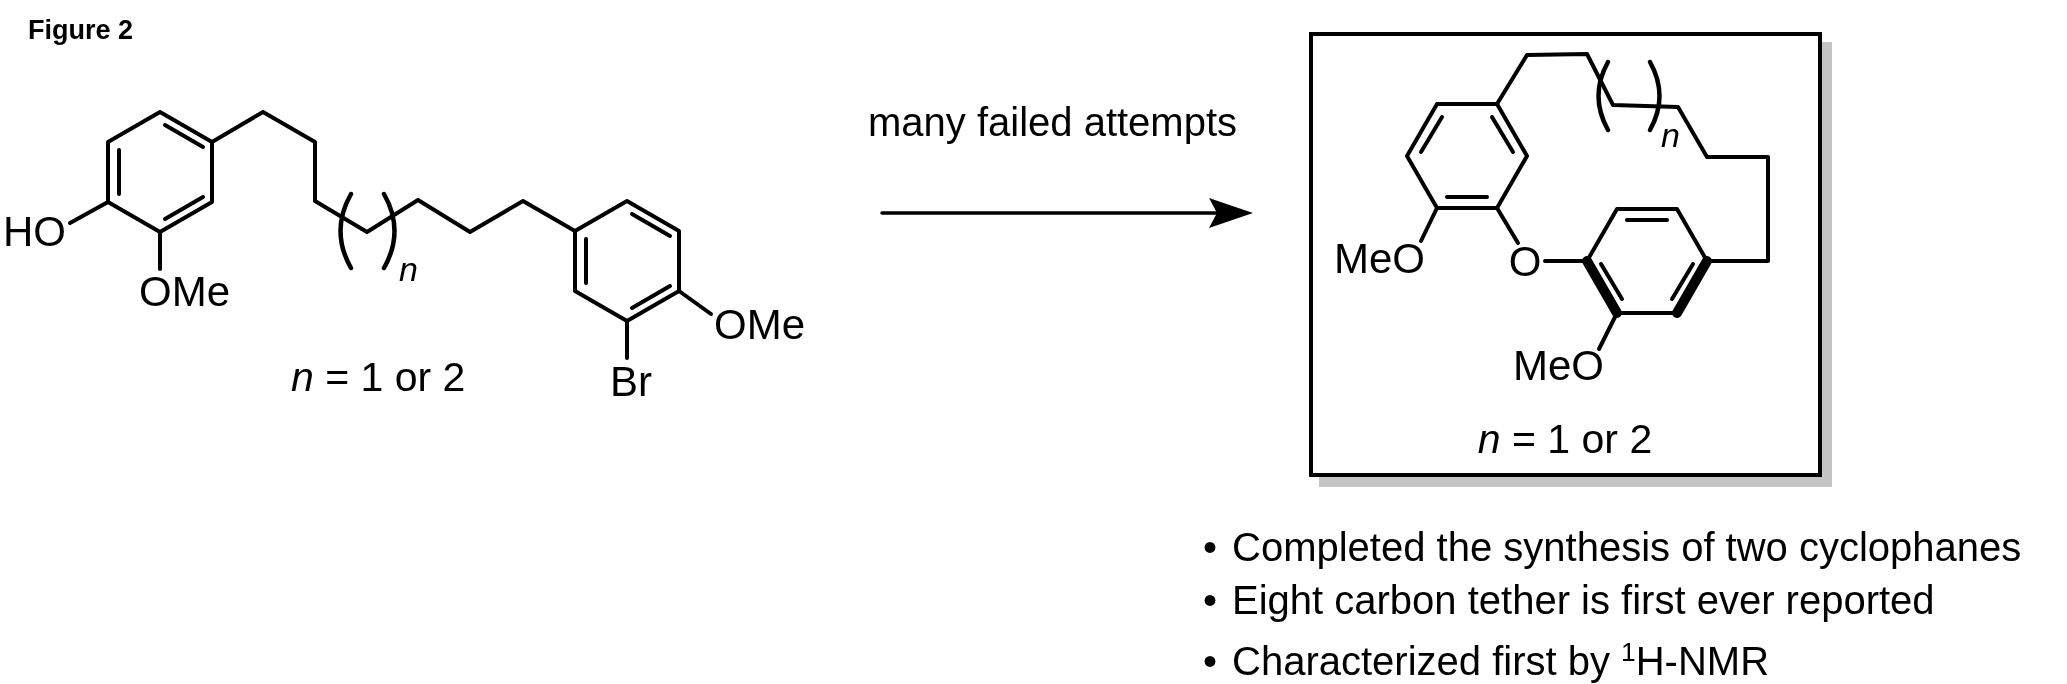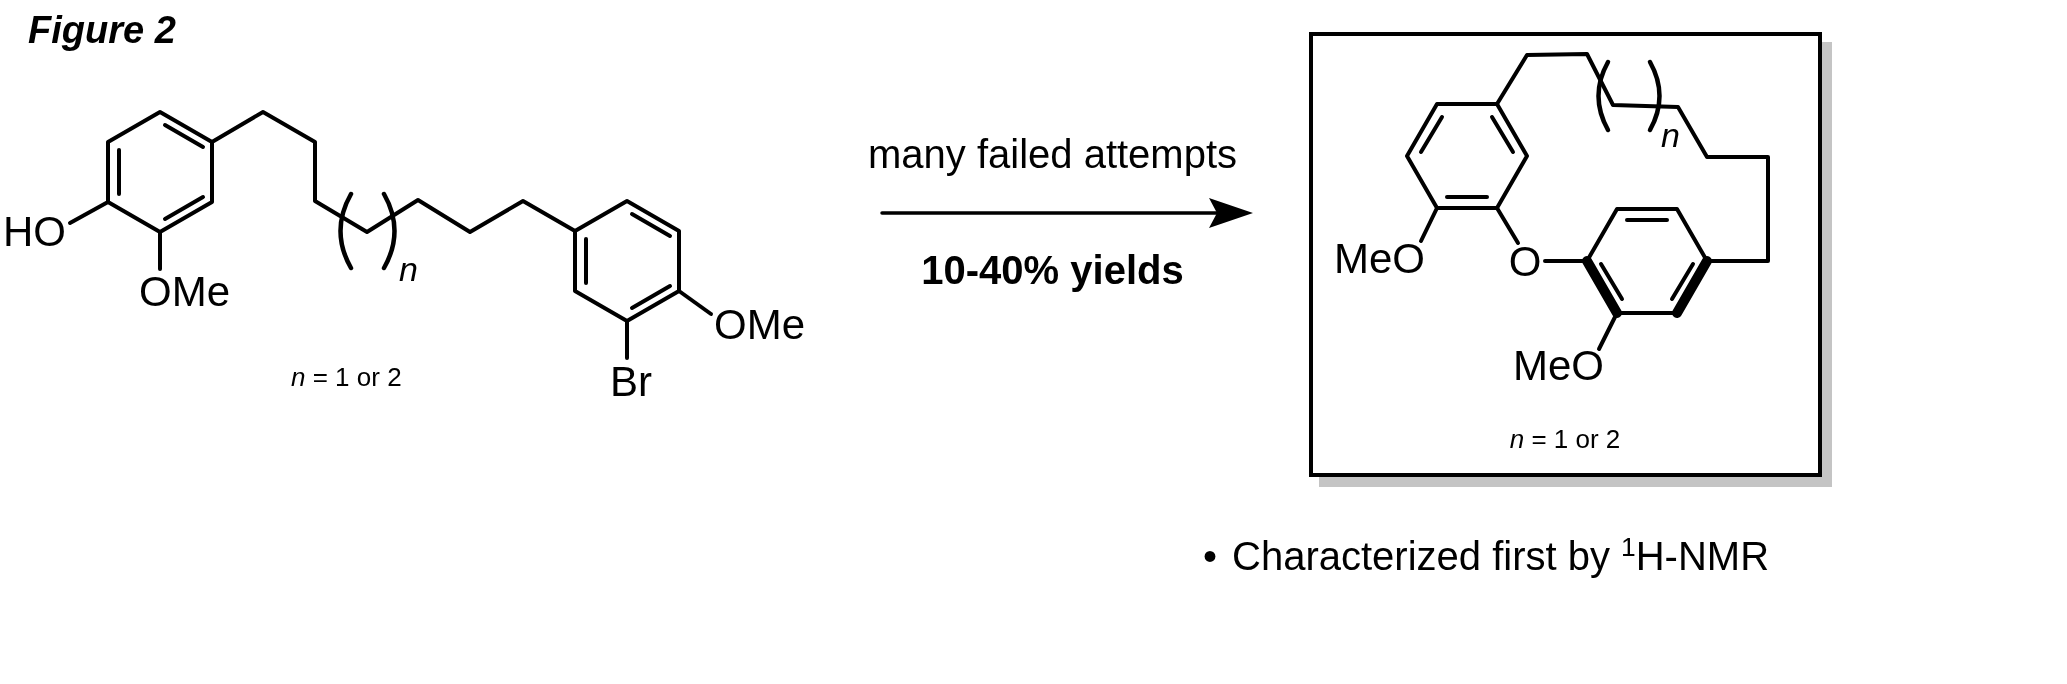--- a/index.html
+++ b/index.html
@@ -1,28 +1,28 @@
 <!DOCTYPE html>
 <html><head>
 <meta charset="utf-8">
 <style>
   html,body{margin:0;padding:0;background:#fff;}
   body{width:2067px;height:684px;position:relative;overflow:hidden;
        font-family:"Liberation Sans","DejaVu Sans",sans-serif;color:#000;}
   .abs{position:absolute;}
-  #figure-label{left:28px;top:10px;font-size:38px;font-weight:bold;line-height:40px;font-style:italic;}
+  #figure-label{left:28px;top:10px;font-size:27px;font-weight:bold;line-height:40px;}
   #scheme-svg{left:0;top:0;width:2067px;height:684px;z-index:2;}
   svg text{font-family:"Liberation Sans","DejaVu Sans",sans-serif;font-size:42px;fill:#000;}
   svg text.nsub{font-size:34px;font-style:italic;}
-  .cap{font-size:26px;line-height:40px;white-space:nowrap;z-index:3;}
+  .cap{font-size:41px;line-height:40px;white-space:nowrap;z-index:3;}
   .it{font-style:italic;}
   #reactant-caption{left:291px;top:357px;}
   #product-caption{left:1460px;top:419px;width:210px;text-align:center;}
   #arrow-top{left:850px;top:96px;width:405px;text-align:center;
-             font-size:40px;line-height:52px;z-index:3;margin-top:32px;}
+             font-size:40px;line-height:52px;z-index:3;}
   #arrow-bottom{left:850px;top:246px;width:405px;text-align:center;
                 font-size:40px;line-height:48px;z-index:3;}
   #yield-line{font-weight:bold;}
   sub{font-size:66%;}
   sup{font-size:66%;}
   #product-box{left:1309px;top:32px;width:513px;height:445px;box-sizing:border-box;
                border:4px solid #000;background:#fff;box-shadow:10px 10px 0 #c4c4c4;z-index:1;}
   #bullet-list{left:1203px;top:521px;margin:0;padding:0;list-style:none;
                font-size:40px;line-height:52.5px;z-index:3;}
   #bullet-list li{white-space:nowrap;}
@@ -90,21 +90,22 @@
   <text x="1425" y="273" text-anchor="end">MeO</text>
   <text x="1525" y="276" text-anchor="middle">O</text>
   <text x="1513" y="380">MeO</text>
   <text class="nsub" x="1661" y="147">n</text>
 </svg>
 
 <div class="abs" id="arrow-top">
   <div>many failed attempts</div>
 </div>
 <div class="abs" id="arrow-bottom">
-  <div id="yield-line">10-40% yields</div>
 </div>
 
 <div class="abs cap" id="reactant-caption"><span class="it">n</span><span> = 1 or 2</span></div>
 <div class="abs cap" id="product-caption"><span class="it">n</span><span> = 1 or 2</span></div>
 
 <ul class="abs" id="bullet-list">
+  <li><span class="blt">•</span><span>Completed the synthesis of two cyclophanes</span></li>
+  <li><span class="blt">•</span><span>Eight carbon tether is first ever reported</span></li>
   <li><span class="blt">•</span><span>Characterized first by </span><sup>1</sup><span>H-NMR</span></li>
 </ul>
 
 </body></html>

